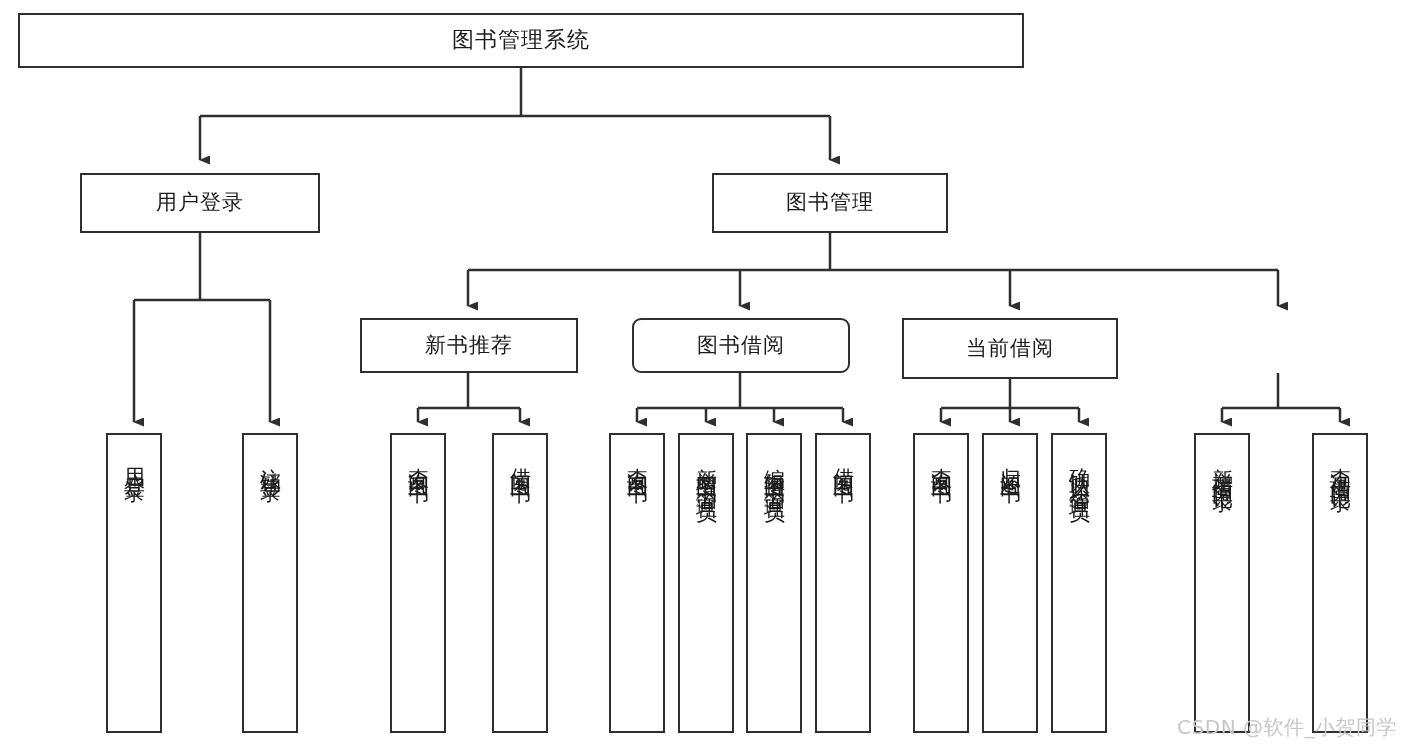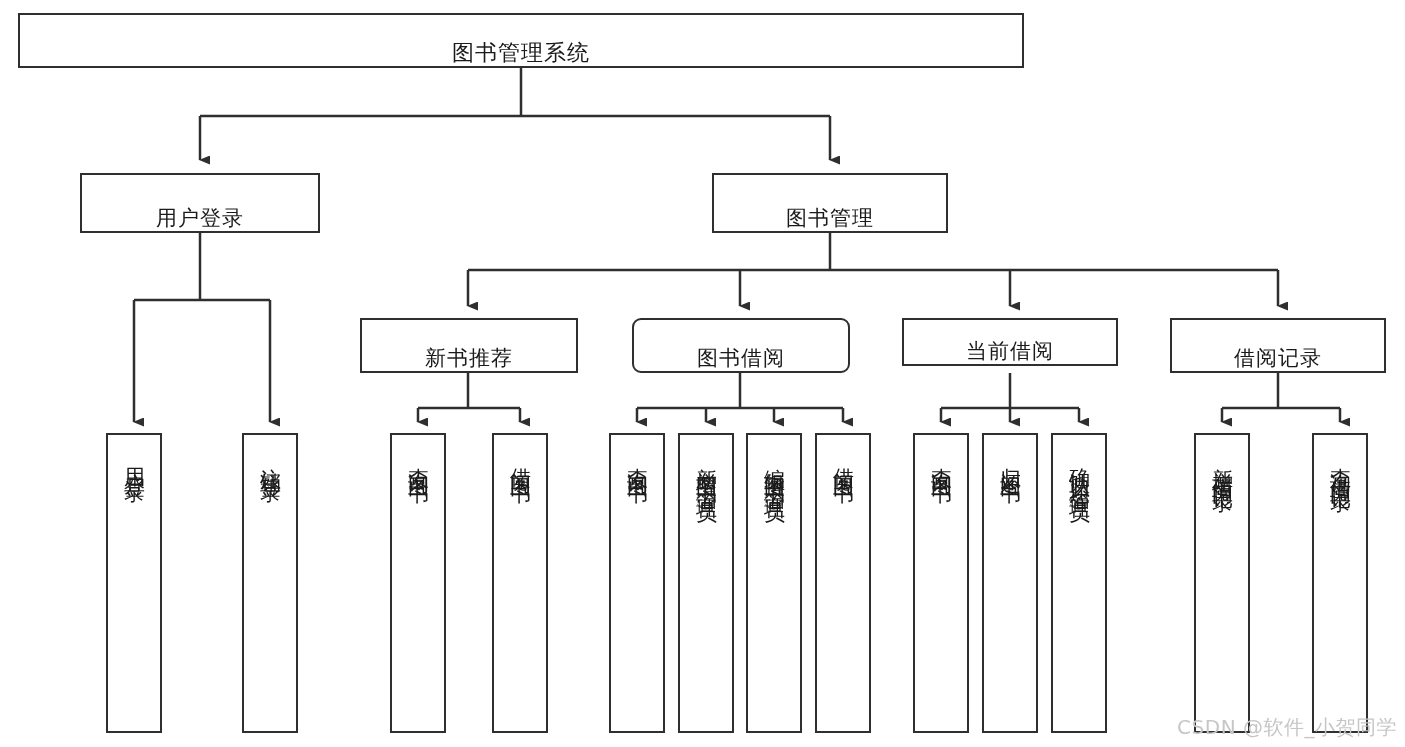--- a/index.html
+++ b/index.html
@@ -18,21 +18,21 @@
     position:absolute;left:0;top:0;
     width:1405px;height:747px;
     pointer-events:none;
   }
   .node{
     position:absolute;
     box-sizing:border-box;
     background:#ffffff;
     border:2px solid #2f2f2f;
     display:flex;
-    align-items:flex-end;
+    align-items:center;
     justify-content:center;
     color:#1a1a1a;
   }
   .node.horiz{
     font-size:21px;
     letter-spacing:1px;
     line-height:1.2;
   }
   .node.root{
     font-size:22px;
@@ -125,25 +125,22 @@
   <div class="node horiz" style="left:712px;top:173px;width:236px;height:60px;">
     <span>图书管理</span>
   </div>
 
   <div class="node horiz" style="left:360px;top:318px;width:218px;height:55px;">
     <span>新书推荐</span>
   </div>
   <div class="node horiz" style="left:632px;top:318px;width:218px;height:55px;border-radius:9px;">
     <span>图书借阅</span>
   </div>
-  <div class="node horiz" style="left:902px;top:318px;width:216px;height:48px;">
+  <div class="node horiz" style="left:902px;top:318px;width:216px;height:61px;">
     <span>当前借阅</span>
-  </div>
-  <div class="node horiz" style="left:1170px;top:318px;width:216px;height:55px;">
-    <span>借阅记录</span>
   </div>
 
   <div class="node vert" style="left:106px;top:433px;width:56px;height:300px;">
     <span class="vtext">用户登录</span>
   </div>
   <div class="node vert" style="left:242px;top:433px;width:56px;height:300px;">
     <span class="vtext">注销登录</span>
   </div>
 
   <div class="node vert" style="left:390px;top:433px;width:56px;height:300px;">

